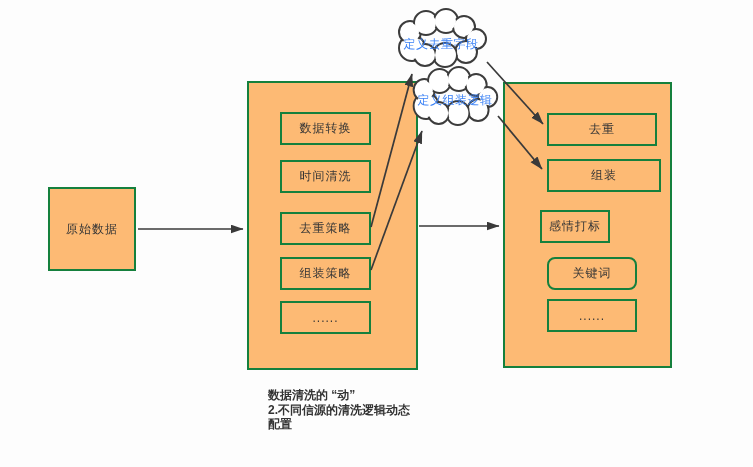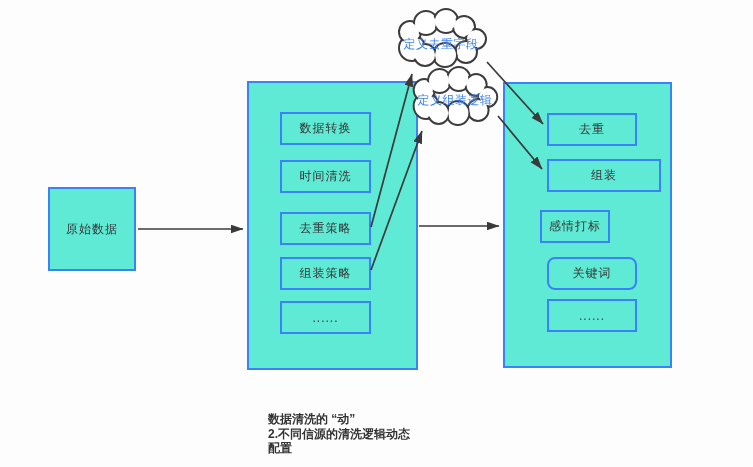--- a/index.html
+++ b/index.html
@@ -7,22 +7,22 @@
   .canvas{
     position:relative;
     width:753px;height:467px;
     background:#fdfdfd;
     font-family:"Liberation Sans","DejaVu Sans",sans-serif;
     color:#333333;
     overflow:hidden;
   }
   .box{
     position:absolute;
-    background:#5eead4;
-    border:2px solid #3b82f6;
+    background:#fdba74;
+    border:2px solid #15803d;
   }
   .label-box{
     display:flex;align-items:center;justify-content:center;
     font-size:12px;
     color:#363636;
     letter-spacing:1px;
   }
   .item{width:91px;height:33px;}
   .cloud-svg{position:absolute;}
   .cloud-label{
@@ -40,21 +40,20 @@
     pointer-events:none;
   }
   .caption{
     position:absolute;
     font-size:12px;
     font-weight:bold;
     line-height:14.5px;
     color:#333333;
     z-index:2;
     white-space:nowrap;
-    margin-top:24px;
   }
   .z1{z-index:1}.z2{z-index:2}.z3{z-index:3}.z4{z-index:4}
 </style>
 </head>
 <body>
 
 <div class="canvas">
 
   <div class="box z1" style="left:247px;top:81px;width:171px;height:289px;"></div>
   <div class="box z1" style="left:503px;top:82px;width:169px;height:286px;"></div>
@@ -72,21 +71,21 @@
   <div class="box label-box item z2" style="left:280px;top:212px;">
     <span>去重策略</span>
   </div>
   <div class="box label-box item z2" style="left:280px;top:257px;">
     <span>组装策略</span>
   </div>
   <div class="box label-box item z2" style="left:280px;top:301px;">
     <span>......</span>
   </div>
 
-  <div class="box label-box item z2" style="left:547px;top:113px;width:90px;">
+  <div class="box label-box item z2" style="left:547px;top:113px;width:110px;">
     <span>去重</span>
   </div>
   <div class="box label-box item z2" style="left:547px;top:159px;width:114px;">
     <span>组装</span>
   </div>
   <div class="box label-box item z2" style="left:540px;top:210px;width:70px;">
     <span>感情打标</span>
   </div>
   <div class="box label-box item z2" style="left:547px;top:257px;width:90px;border-radius:8px;">
     <span>关键词</span>

